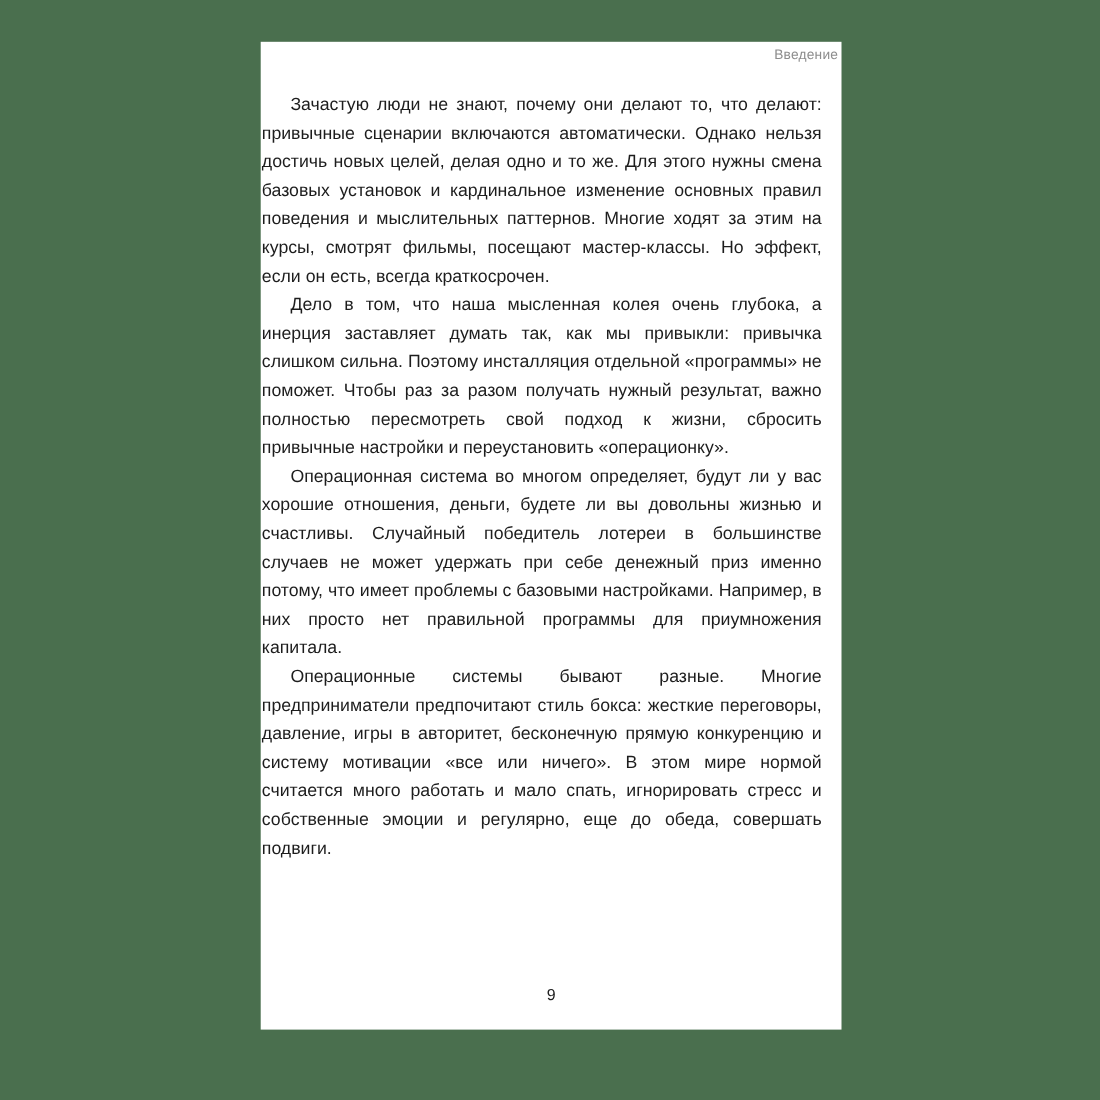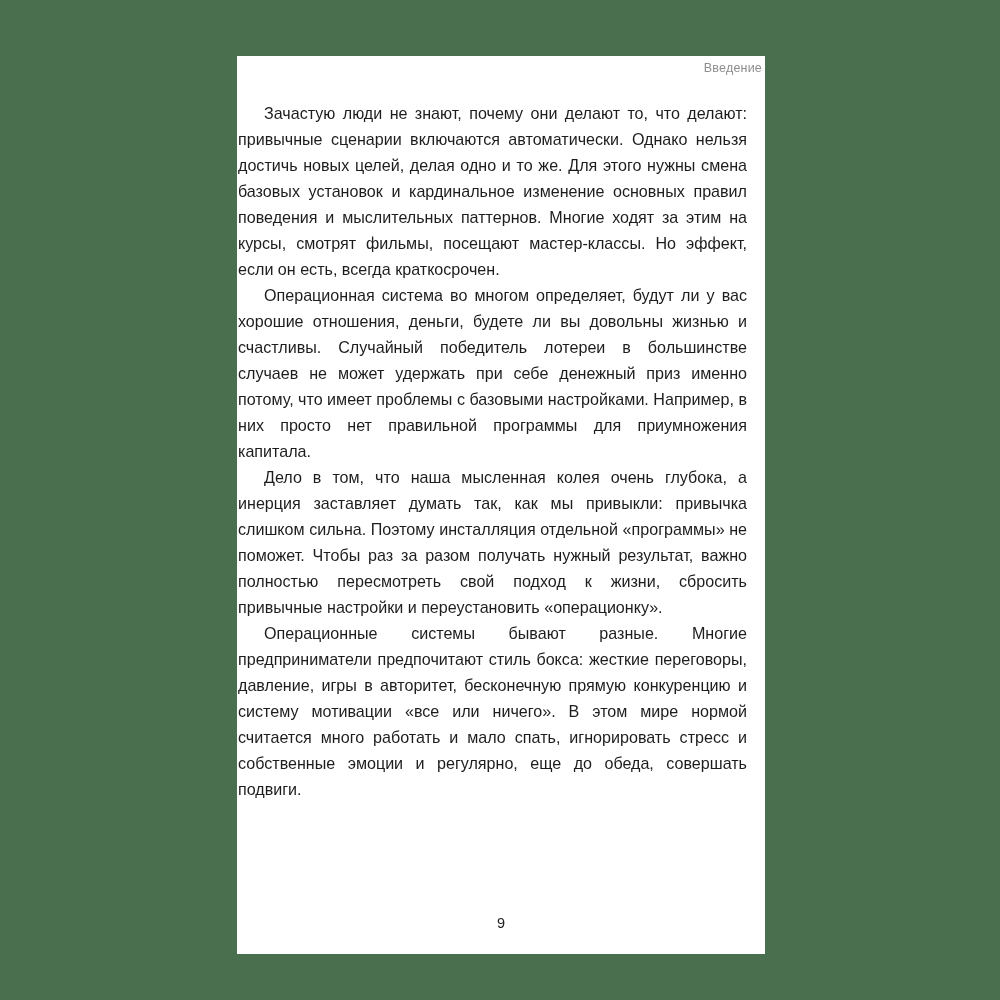--- a/index.html
+++ b/index.html
@@ -14,21 +14,21 @@
     overflow: hidden;
   }
   #stage {
     position: relative;
     width: 1000px;
     height: 1000px;
   }
   #page {
     position: absolute;
     left: 237px;
-    top: 56px;
+    top: 38px;
     width: 528px;
     height: 898px;
     background: #ffffff;
     box-sizing: border-box;
     display: flex;
     flex-direction: column;
   }
   #running-head {
     height: 30px;
     padding: 4px 3px 0 0;
@@ -74,21 +74,21 @@
 </head>
 <body>
 
 <div id="stage">
   <div id="page">
 
     <div id="running-head">Введение</div>
 
     <div id="body-text">
       <p>Зачастую люди не знают, почему они делают то, что делают: привычные сценарии включаются автоматически. Однако нельзя достичь новых целей, делая одно и то же. Для этого нужны смена базовых установок и кардинальное изменение основных правил поведения и мыслительных паттернов. Многие ходят за этим на курсы, смотрят фильмы, посещают мастер-классы. Но эффект, если он есть, всегда краткосрочен.</p>
+      <p>Дело в том, что наша мысленная колея очень глубока, а инерция заставляет думать так, как мы привыкли: привычка слишком сильна. Поэтому инсталляция отдельной «программы» не поможет. Чтобы раз за разом получать нужный результат, важно полностью пересмотреть свой подход к жизни, сбросить привычные настройки и переустановить «операционку».</p>
       <p>Операционная система во многом определяет, будут ли у вас хорошие отношения, деньги, будете ли вы довольны жизнью и счастливы. Случайный победитель лотереи в большинстве случаев не может удержать при себе денежный приз именно потому, что имеет проблемы с базовыми настройками. Например, в них просто нет правильной программы для приумножения капитала.</p>
-      <p>Дело в том, что наша мысленная колея очень глубока, а инерция заставляет думать так, как мы привыкли: привычка слишком сильна. Поэтому инсталляция отдельной «программы» не поможет. Чтобы раз за разом получать нужный результат, важно полностью пересмотреть свой подход к жизни, сбросить привычные настройки и переустановить «операционку».</p>
       <p>Операционные системы бывают разные. Многие предприниматели предпочитают стиль бокса: жесткие переговоры, давление, игры в авторитет, бесконечную прямую конкуренцию и систему мотивации «все или ничего». В этом мире нормой считается много работать и мало спать, игнорировать стресс и собственные эмоции и регулярно, еще до обеда, совершать подвиги.</p>
     </div>
 
     <div id="page-folio">9</div>
 
   </div>
 </div>
 
 </body></html>

